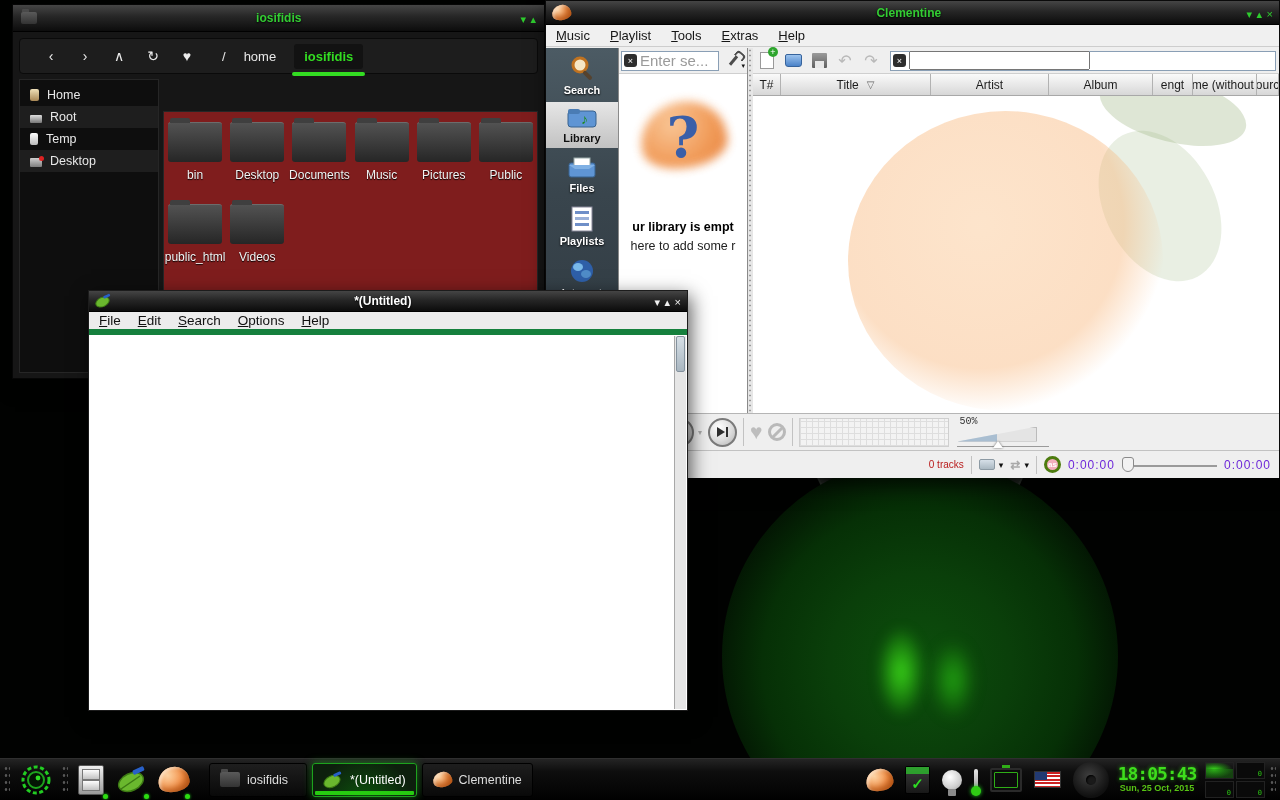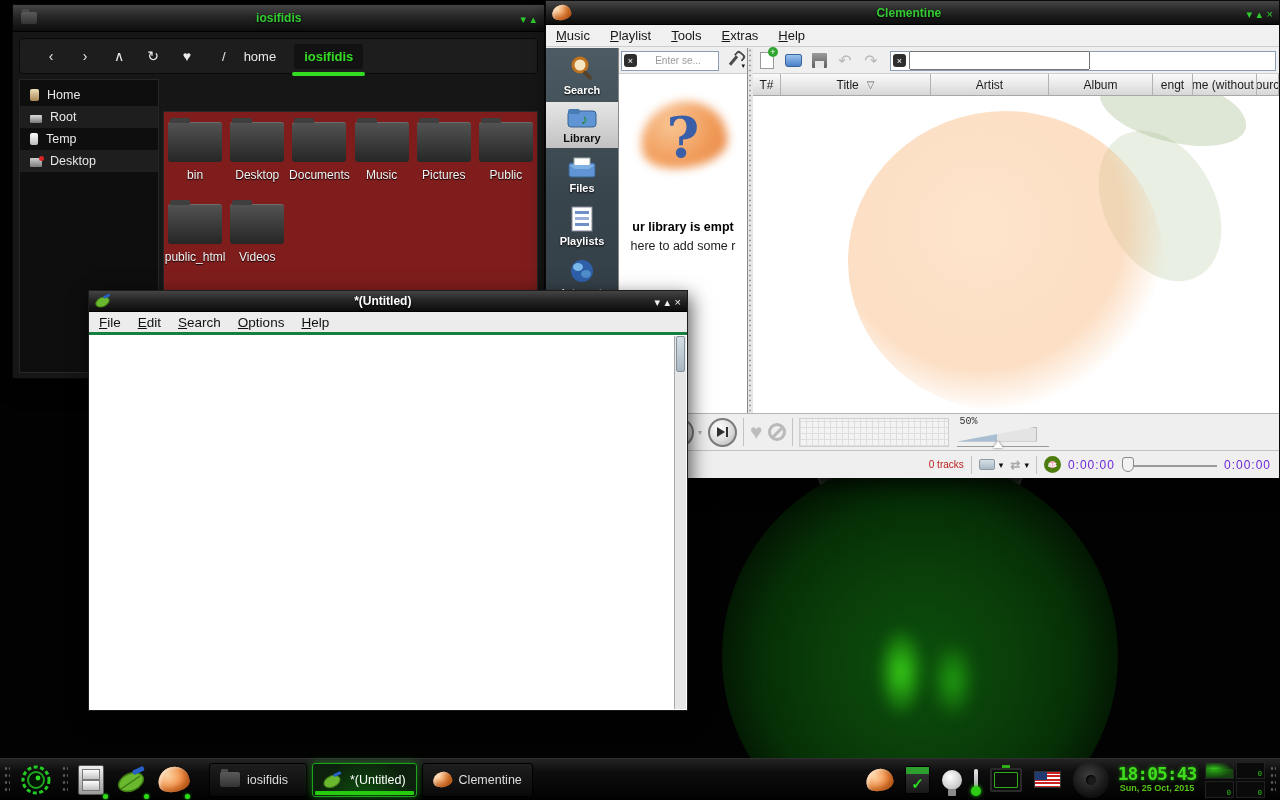--- a/index.html
+++ b/index.html
@@ -75,22 +75,22 @@
   .cl-side { width:72px; background:linear-gradient(180deg,#4c5b64 0%, #39454d 40%, #2e383f 100%); }
   .cl-sitem { height:52px; display:flex; flex-direction:column; align-items:center; justify-content:center; gap:3px;
     color:#fff; font-size:11px; font-weight:bold; text-shadow:0 1px 2px #000; }
   .cl-sitem.sel { background:linear-gradient(#e6e6e6,#c2c2c2); color:#101010; text-shadow:none; height:46px; }
   .cl-lib { width:130px; background:#fff; border-left:1px solid #8a8a8a; border-right:1px solid #8a8a8a;
     display:flex; flex-direction:column; }
   .cl-lib-top { height:26px; background:#efefef; display:flex; align-items:center; padding:0 2px; gap:2px; border-bottom:1px solid #cfcfcf; }
   .searchbox { flex:1; height:20px; background:#fff; border:1px solid #8a9fb5; display:flex; align-items:center; padding:0 2px; gap:3px; }
   .clear-ic { width:13px; height:13px; background:#2e2e2e; border-radius:3px; color:#fff; font-size:9px;
     display:flex; align-items:center; justify-content:center; flex:none; }
-  .searchbox input { border:none; outline:none; width:100%; font-size:10px; color:#555;
-    font-family:"Liberation Sans",sans-serif; background:transparent;text-align:center; }
+  .searchbox input { border:none; outline:none; width:100%; font-size:15px; color:#555;
+    font-family:"Liberation Sans",sans-serif; background:transparent; }
   .searchbox input::placeholder { color:#9a9a9a; }
   .wrench-btn { width:24px; height:20px; display:flex; align-items:center; justify-content:center; position:relative; }
   .wrench { width:3px; height:11px; background:#4c4c4c; transform:rotate(40deg); position:relative; }
   .wrench::after { content:""; position:absolute; top:-6px; left:-2px; width:7px; height:5px;
     border:2px solid #4c4c4c; border-bottom:none; border-radius:4px 4px 0 0; }
   .wrench-btn .dd { position:absolute; right:0; bottom:1px; font-size:7px; color:#111; }
   .cl-lib-body { flex:1; position:relative; background:#fff; overflow:hidden; }
   .q-blob { position:absolute; left:50%; top:28px; transform:translateX(-50%) rotate(-12deg); width:86px; height:66px;
     background:radial-gradient(circle at 40% 30%, #f9c08b, #ef8f45 60%, #e5762c);
     border-radius:70% 68% 58% 72% / 82% 78% 46% 52%; filter:blur(5px); opacity:.9; }
@@ -156,34 +156,34 @@
   .vol-line { position:absolute; left:2px; top:30px; width:92px; height:1px; background:#9a9a9a; }
   .vol-ptr { position:absolute; left:38px; top:25px; width:0; height:0;
     border-bottom:7px solid #fff; border-left:5px solid transparent; border-right:5px solid transparent;
     filter:drop-shadow(0 0 1px #666); }
   .cl-status { position:absolute; left:0; right:0; top:449px; height:28px; background:#efefef;
     border-top:1px solid #c2c2c2; display:flex; align-items:center; padding:0 8px; gap:7px; }
   .tracks-count { margin-left:auto; font-size:10px; color:#b91c1c;text-align:right; }
   .mini-ind { width:16px; height:11px; background:linear-gradient(#d6e0e8,#aab8c2); border:1px solid #8c9aa4; border-radius:2px; }
   .dd8 { font-size:9px; color:#111; margin-left:-3px; }
   .shuffle-g { color:#a9a9a9; font-weight:bold; font-size:12px; }
-  .scrobble { width:17px; height:17px; border-radius:50%; background:#f2aebc; border:5px solid #4d7c0f;
+  .scrobble { width:17px; height:17px; border-radius:50%; background:#f2aebc; border:3px solid #4d7c0f;
     color:#fff; font-size:8px; font-weight:bold; display:flex; align-items:center; justify-content:center; }
   .timetxt { font-size:12px; color:#6d28d9; letter-spacing:1px; }
   .seek { width:95px; height:16px; position:relative; }
   .seek-line { position:absolute; left:12px; right:0; top:8px; height:2px; background:#9a9a9a; }
   .seek-handle { position:absolute; left:0; top:0; width:12px; height:15px; background:#f2f2f2;
     border:1px solid #8a8a8a; border-radius:3px 3px 6px 6px; }
 
   
   #ed { left:88px; top:290px; width:600px; height:421px; background:#fff; border:1px solid #1c1c1c; z-index:20; }
   #ed .tbar { height:21px; padding:0 6px; }
   #ed .ttl { color:#fff; text-shadow:0 1px 2px #000; }
   .ed-winbtns span { color:#f2f2f2; }
-  .ed-menubar { height:23px; background:#ececec; border-bottom:3px solid #15803d; display:flex; align-items:center; padding-left:10px; }
+  .ed-menubar { height:23px; background:#ececec; border-bottom:6px solid #15803d; display:flex; align-items:center; padding-left:10px; }
   .ed-menu-item { display:inline-block; margin-right:17px; font-size:13.5px; color:#111; }
   .ed-menu-item::first-letter { text-decoration:underline; }
   .ed-text { position:absolute; left:1px; right:13px; top:45px; bottom:1px; background:#fff;
     font-family:"DejaVu Sans Mono",monospace; font-size:15px; color:#141414; padding:2px 4px; letter-spacing:1px; }
   .ed-scroll { position:absolute; right:1px; top:45px; bottom:1px; width:12px; background:#e6e6e6; border-left:1px solid #a8a8a8; }
   .ed-thumb { position:absolute; top:0; left:1px; right:1px; height:36px;
     background:linear-gradient(#d6dfe6,#a9b6c0); border:1px solid #84929e; border-radius:2px; }
 
   
   #bar { position:absolute; left:0; bottom:0; width:1280px; height:42px; z-index:50;

